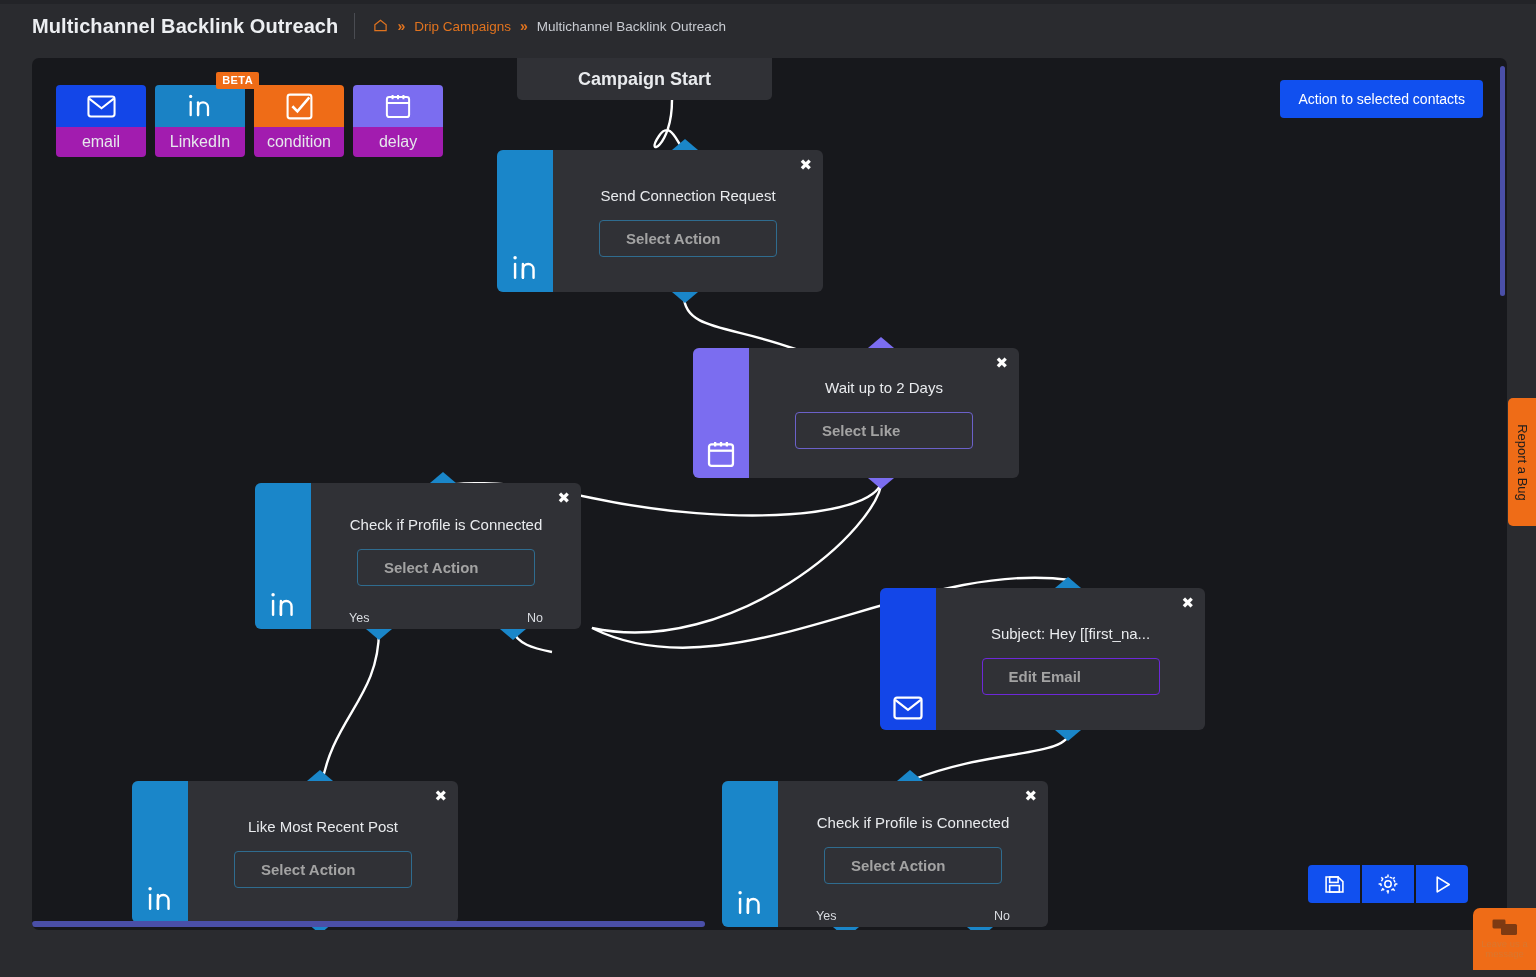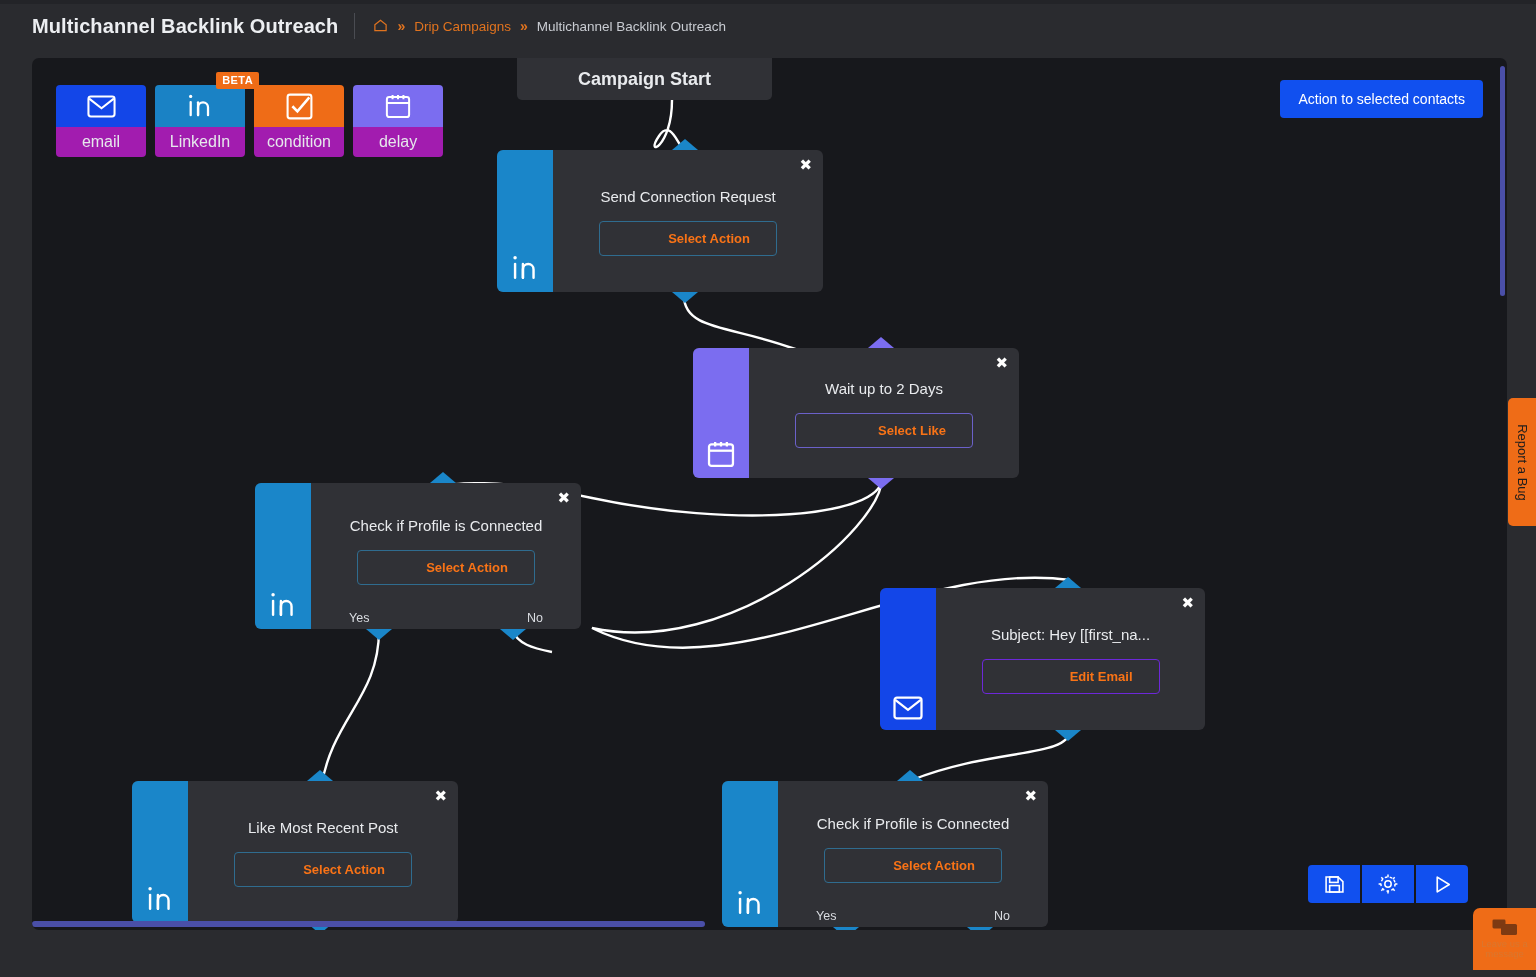--- a/index.html
+++ b/index.html
@@ -103,24 +103,24 @@
   .rail-delay { background:#7b6df0; }
   .node-body {
     flex:1; position:relative; display:flex; flex-direction:column;
     align-items:center; justify-content:center; padding:16px 18px 14px;
   }
   .node-title {
     color:#e9ebee; font-size:15px; text-align:center;
     margin-bottom:16px; white-space:nowrap;
   }
   .node-btn {
-    background:transparent; color:#f97316; font-weight:bold;
-    font-size:13px; font-family:inherit;
+    background:transparent; color:#a3a3a3; font-weight:bold;
+    font-size:15px; font-family:inherit;
     padding:9px 26px; border-radius:4px; cursor:pointer;
-    min-width:178px; text-align:right;
+    min-width:178px; text-align:left;
   }
   .btn-blue   { border:1px solid #2f6c8f; }
   .btn-purple { border:1px solid #6b61c9; }
   .btn-emailb { border:1px solid #6d28d9; }
   .node-close {
     position:absolute; top:8px; right:11px;
     color:#fff; font-size:15px; font-weight:bold; cursor:pointer;
     line-height:1; font-family:"DejaVu Sans", sans-serif;
   }
   .branch-labels {

